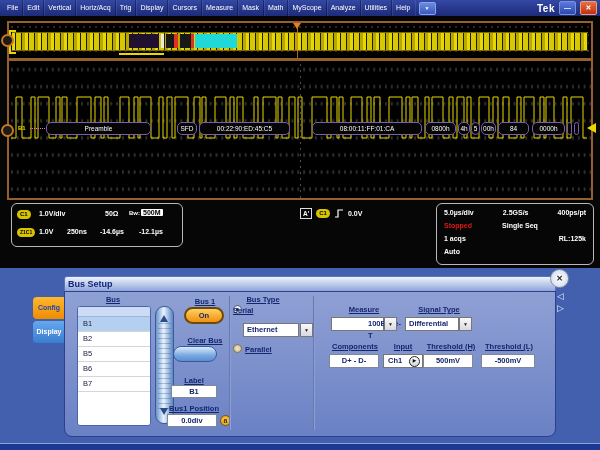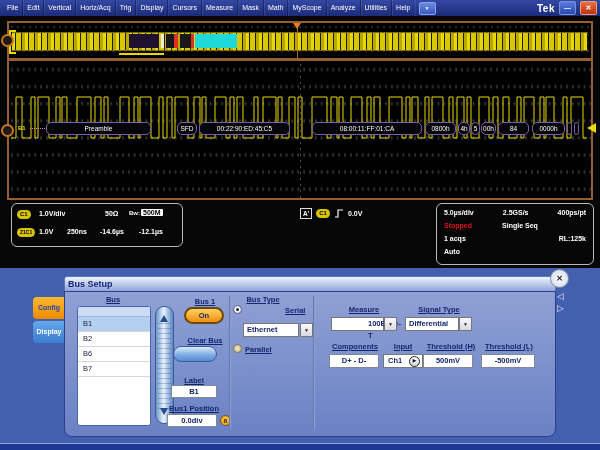--- a/index.html
+++ b/index.html
@@ -233,20 +233,21 @@
   <div class="nav-arrow" style="top:23px;">◁</div>
   <div class="nav-arrow" style="top:35px;">▷</div>
 
   <div class="dialog-body">
 
     <div class="lbl" style="left:12px;top:3px;width:72px;">Bus</div>
     <div class="listbox">
       <div class="list-header"></div>
       <div class="list-row selected">B1</div>
       <div class="list-row">B2</div>
+      <div class="list-row">B5</div>
       <div class="list-row">B6</div>
       <div class="list-row">B7</div>
     </div>
     <div class="scrollbar">
       <div class="sb-ridges"></div>
       <div class="sb-up"></div>
       <div class="sb-down"></div>
     </div>
 
     <div class="lbl" style="left:116px;top:5px;width:48px;">Bus 1</div>
@@ -256,21 +257,21 @@
     <div class="lbl" style="left:106px;top:84px;width:46px;">Label</div>
     <div class="field" style="left:106px;top:93px;width:46px;">B1</div>
     <div class="lbl" style="left:98px;top:112px;width:62px;">Bus1 Position</div>
     <div class="field" style="left:102px;top:122px;width:50px;">0.0div</div>
     <div class="lock">a</div>
 
     <div class="vsep" style="left:164px;"></div>
 
     <div class="lbl" style="left:160px;top:3px;width:76px;">Bus Type</div>
     <div class="radio sel" style="left:168px;top:13px;"></div>
-    <div class="lbl" style="left:192px;top:14px;padding-left:28px;">Serial</div>
+    <div class="lbl" style="left:168px;top:14px;">Serial</div>
     <div class="select" style="left:178px;top:31px;width:56px;">Ethernet</div>
     <div class="dd-arrow" style="left:235px;top:31px;">▼</div>
     <div class="radio unsel" style="left:168px;top:52px;"></div>
     <div class="lbl" style="left:180px;top:53px;">Parallel</div>
 
     <div class="vsep" style="left:248px;"></div>
 
     <div class="lbl" style="left:266px;top:13px;width:66px;">Measure</div>
     <div class="select" style="left:266px;top:25px;width:53px;padding-left:36px;">100Base-T</div>
     <div class="dd-arrow" style="left:319px;top:25px;">▼</div>

